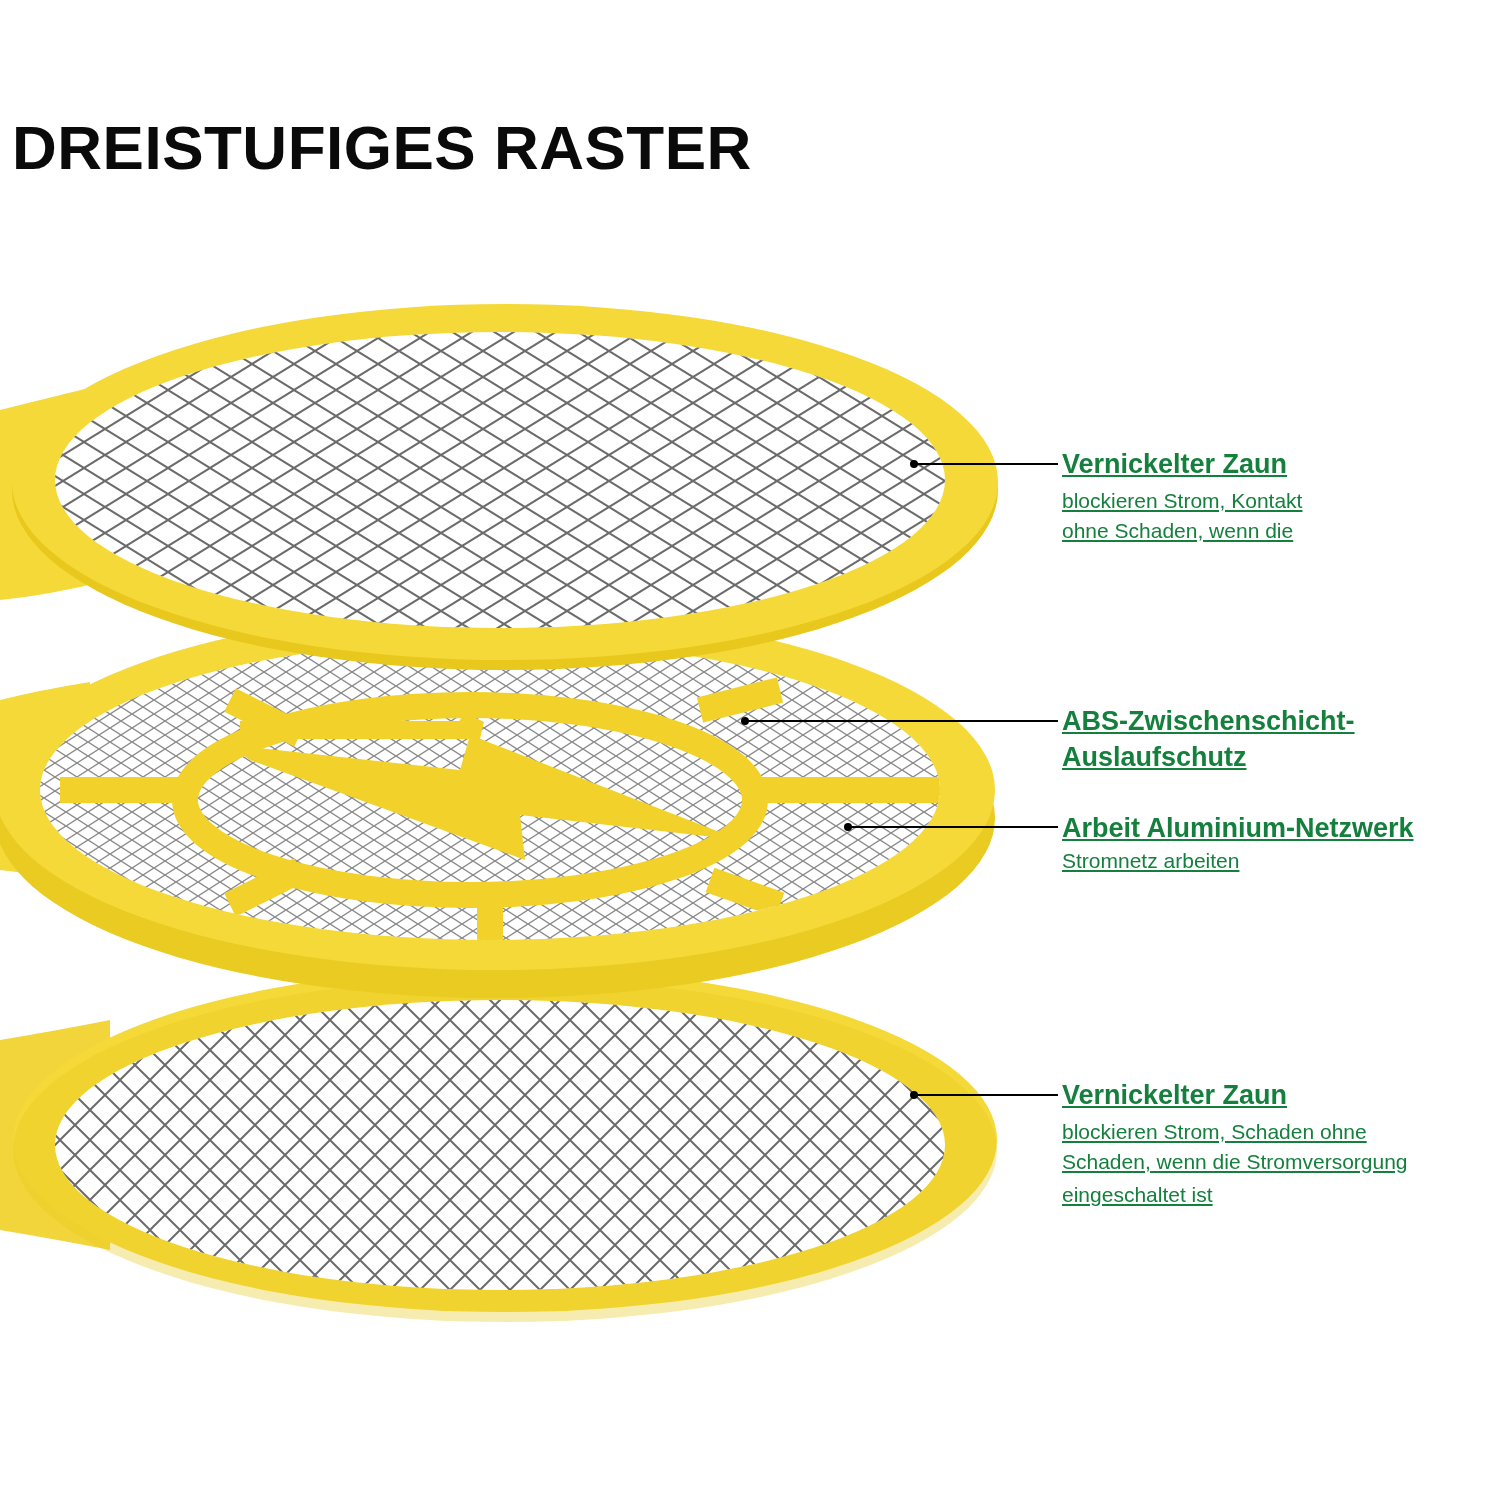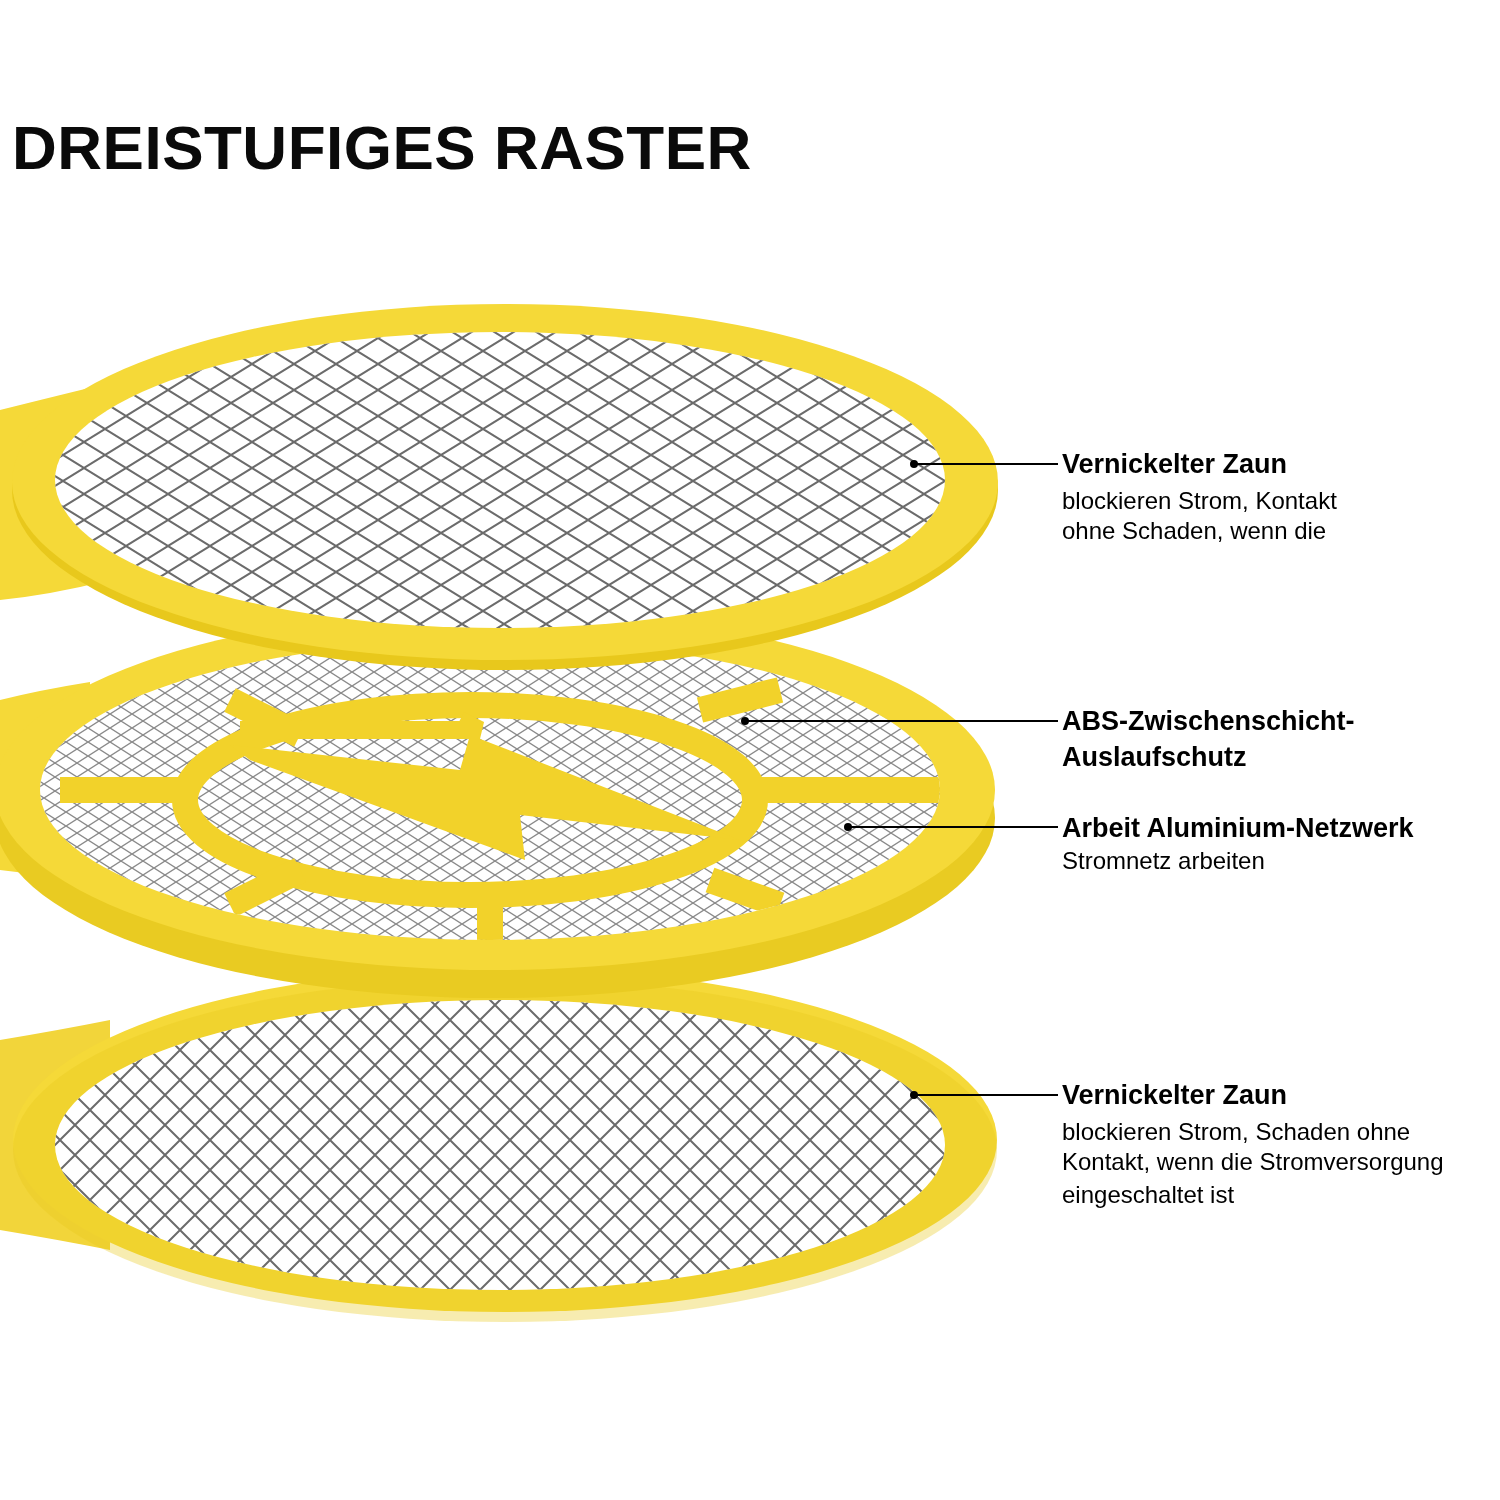--- a/index.html
+++ b/index.html
@@ -1,21 +1,21 @@
 <!DOCTYPE html>
 <html><head>
 <meta charset="utf-8">
 <style>
   html, body { margin:0; padding:0; background:#ffffff; }
   body { width:1500px; height:1500px; position:relative; overflow:hidden; font-family:"Liberation Sans", sans-serif; }
   .title { position:absolute; top:112px; left:12px; width:1500px; text-align:left; font-weight:bold; font-size:62px; letter-spacing:0.5px; color:#0a0a0a; }
   svg.art { position:absolute; left:0; top:0; }
-  .label { position:absolute; left:1062px; color:#000000; }
+  .label { position:absolute; left:1062px; color:#15803d;text-decoration:underline; }
   .label .head { font-weight:bold; font-size:27px; line-height:36px; display:block; }
-  .label .desc { font-size:24px; line-height:30px; display:block; margin-top:4px; }
+  .label .desc { font-size:21px; line-height:30px; display:block; margin-top:4px; }
 </style>
 </head>
 <body>
 
 <div class="title">DREISTUFIGES RASTER</div>
 
 <svg class="art" width="1500" height="1500" viewBox="0 0 1500 1500">
   <defs>
     <pattern id="mesh" width="42" height="26" patternUnits="userSpaceOnUse">
       <path d="M0 0 L42 26 M42 0 L0 26" stroke="#6b6b6b" stroke-width="2" fill="none"></path>
@@ -99,15 +99,15 @@
 </div>
 
 <div class="label" style="top:810px;">
   <span class="head">Arbeit Aluminium-Netzwerk</span>
   <span class="desc" style="margin-top:0">Stromnetz arbeiten</span>
 </div>
 
 <div class="label" style="top:1077px;">
   <span class="head">Vernickelter Zaun</span>
   <span class="desc">blockieren Strom, Schaden ohne</span>
-  <span class="desc" style="margin-top:0">Kontakt, wenn die Stromversorgung</span>
+  <span class="desc" style="margin-top:0">Schaden, wenn die Stromversorgung</span>
   <span class="desc" style="margin-top:3px">eingeschaltet ist</span>
 </div>
 
 </body></html>

